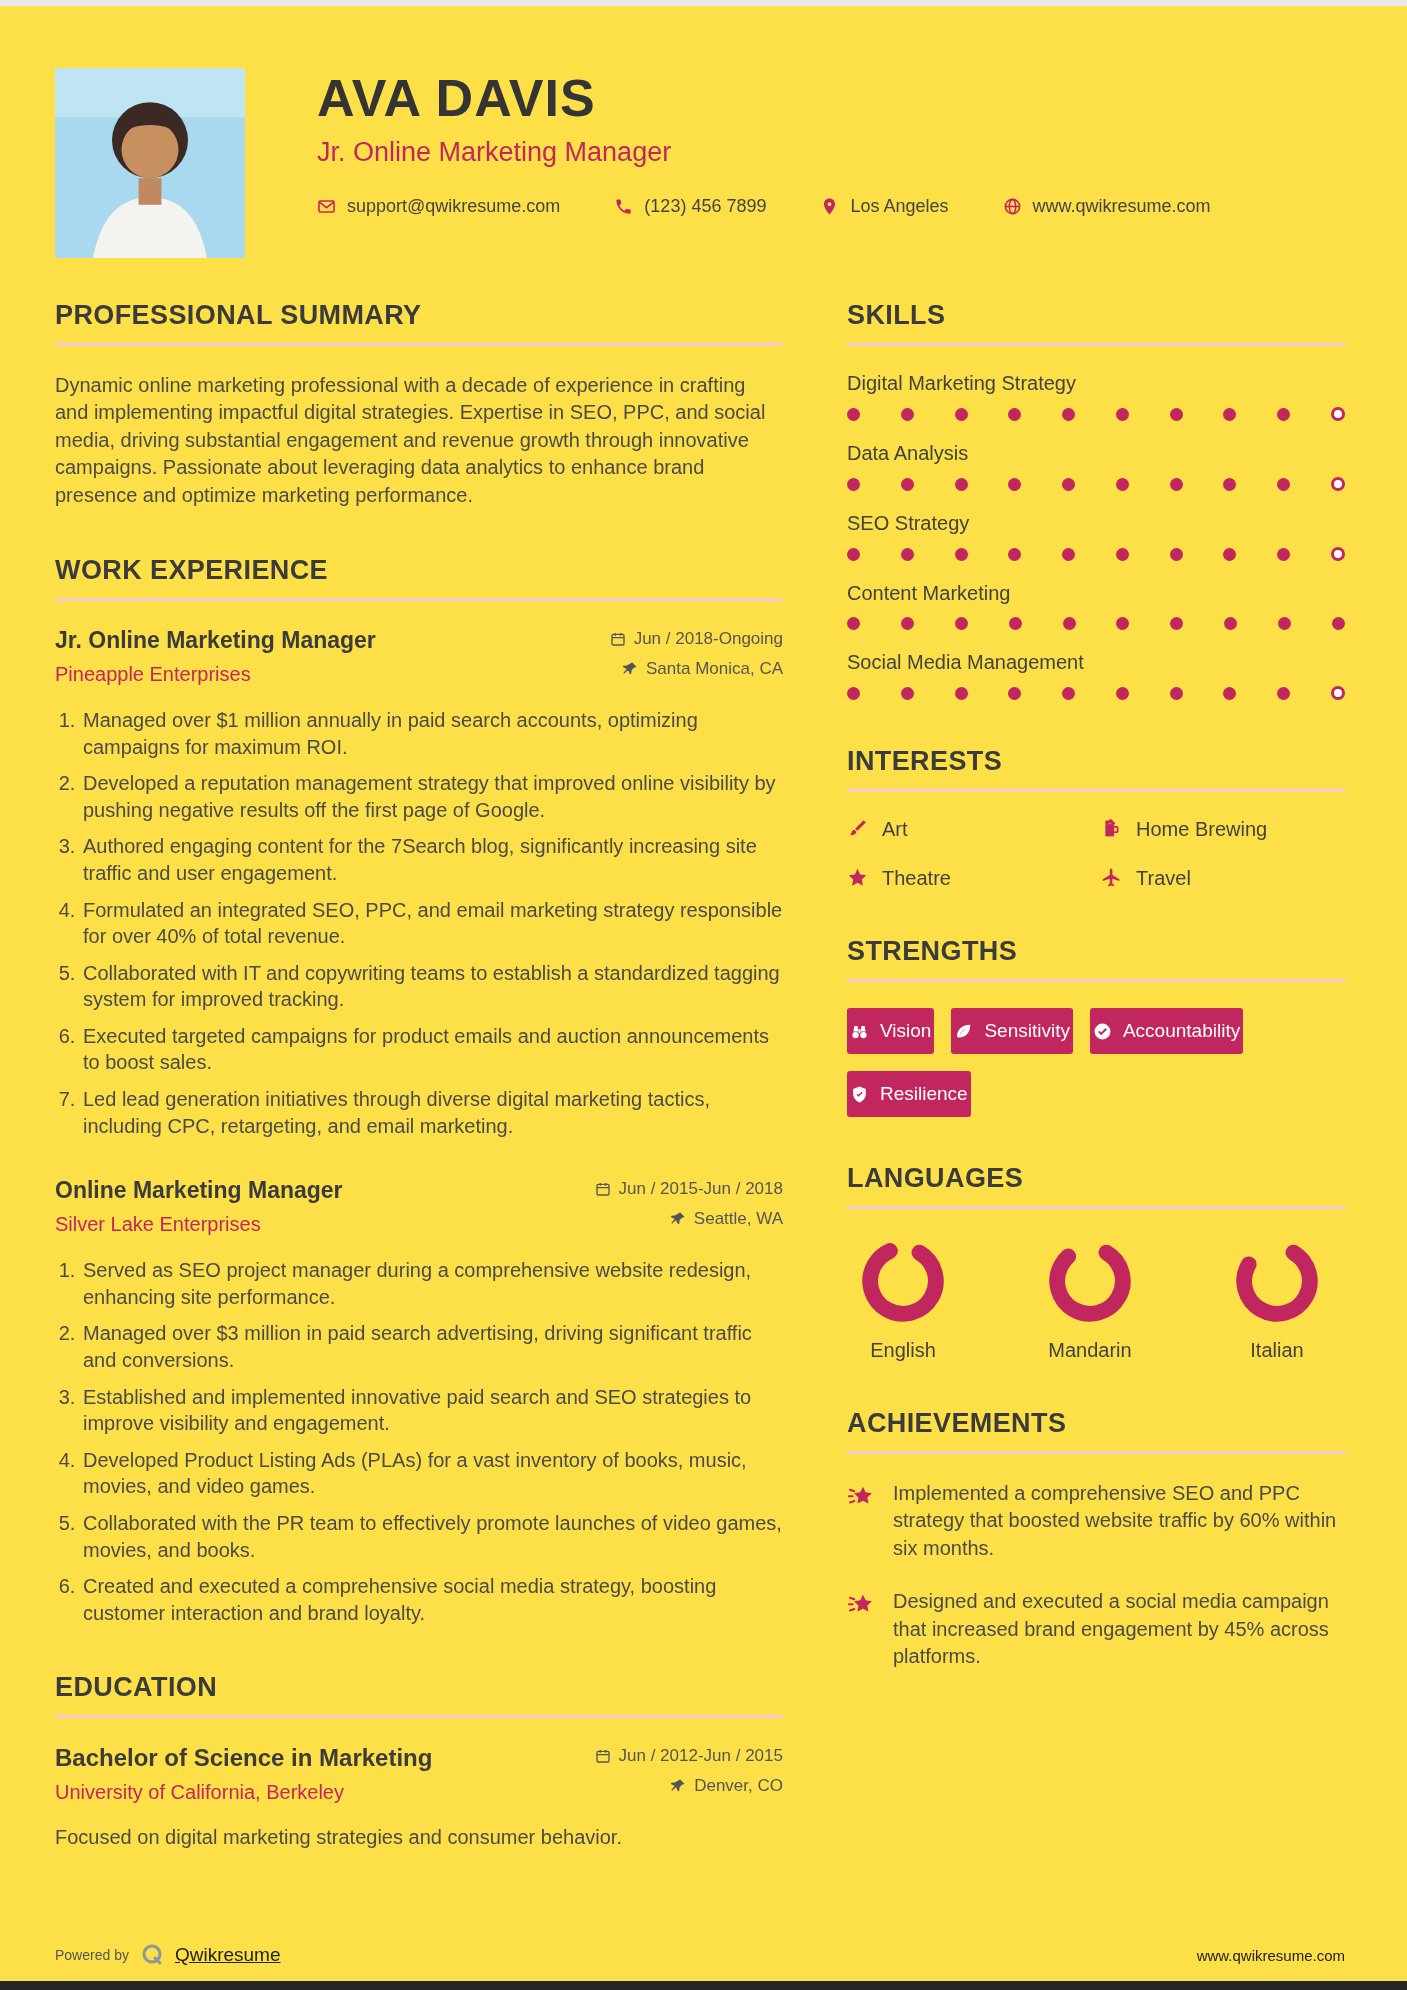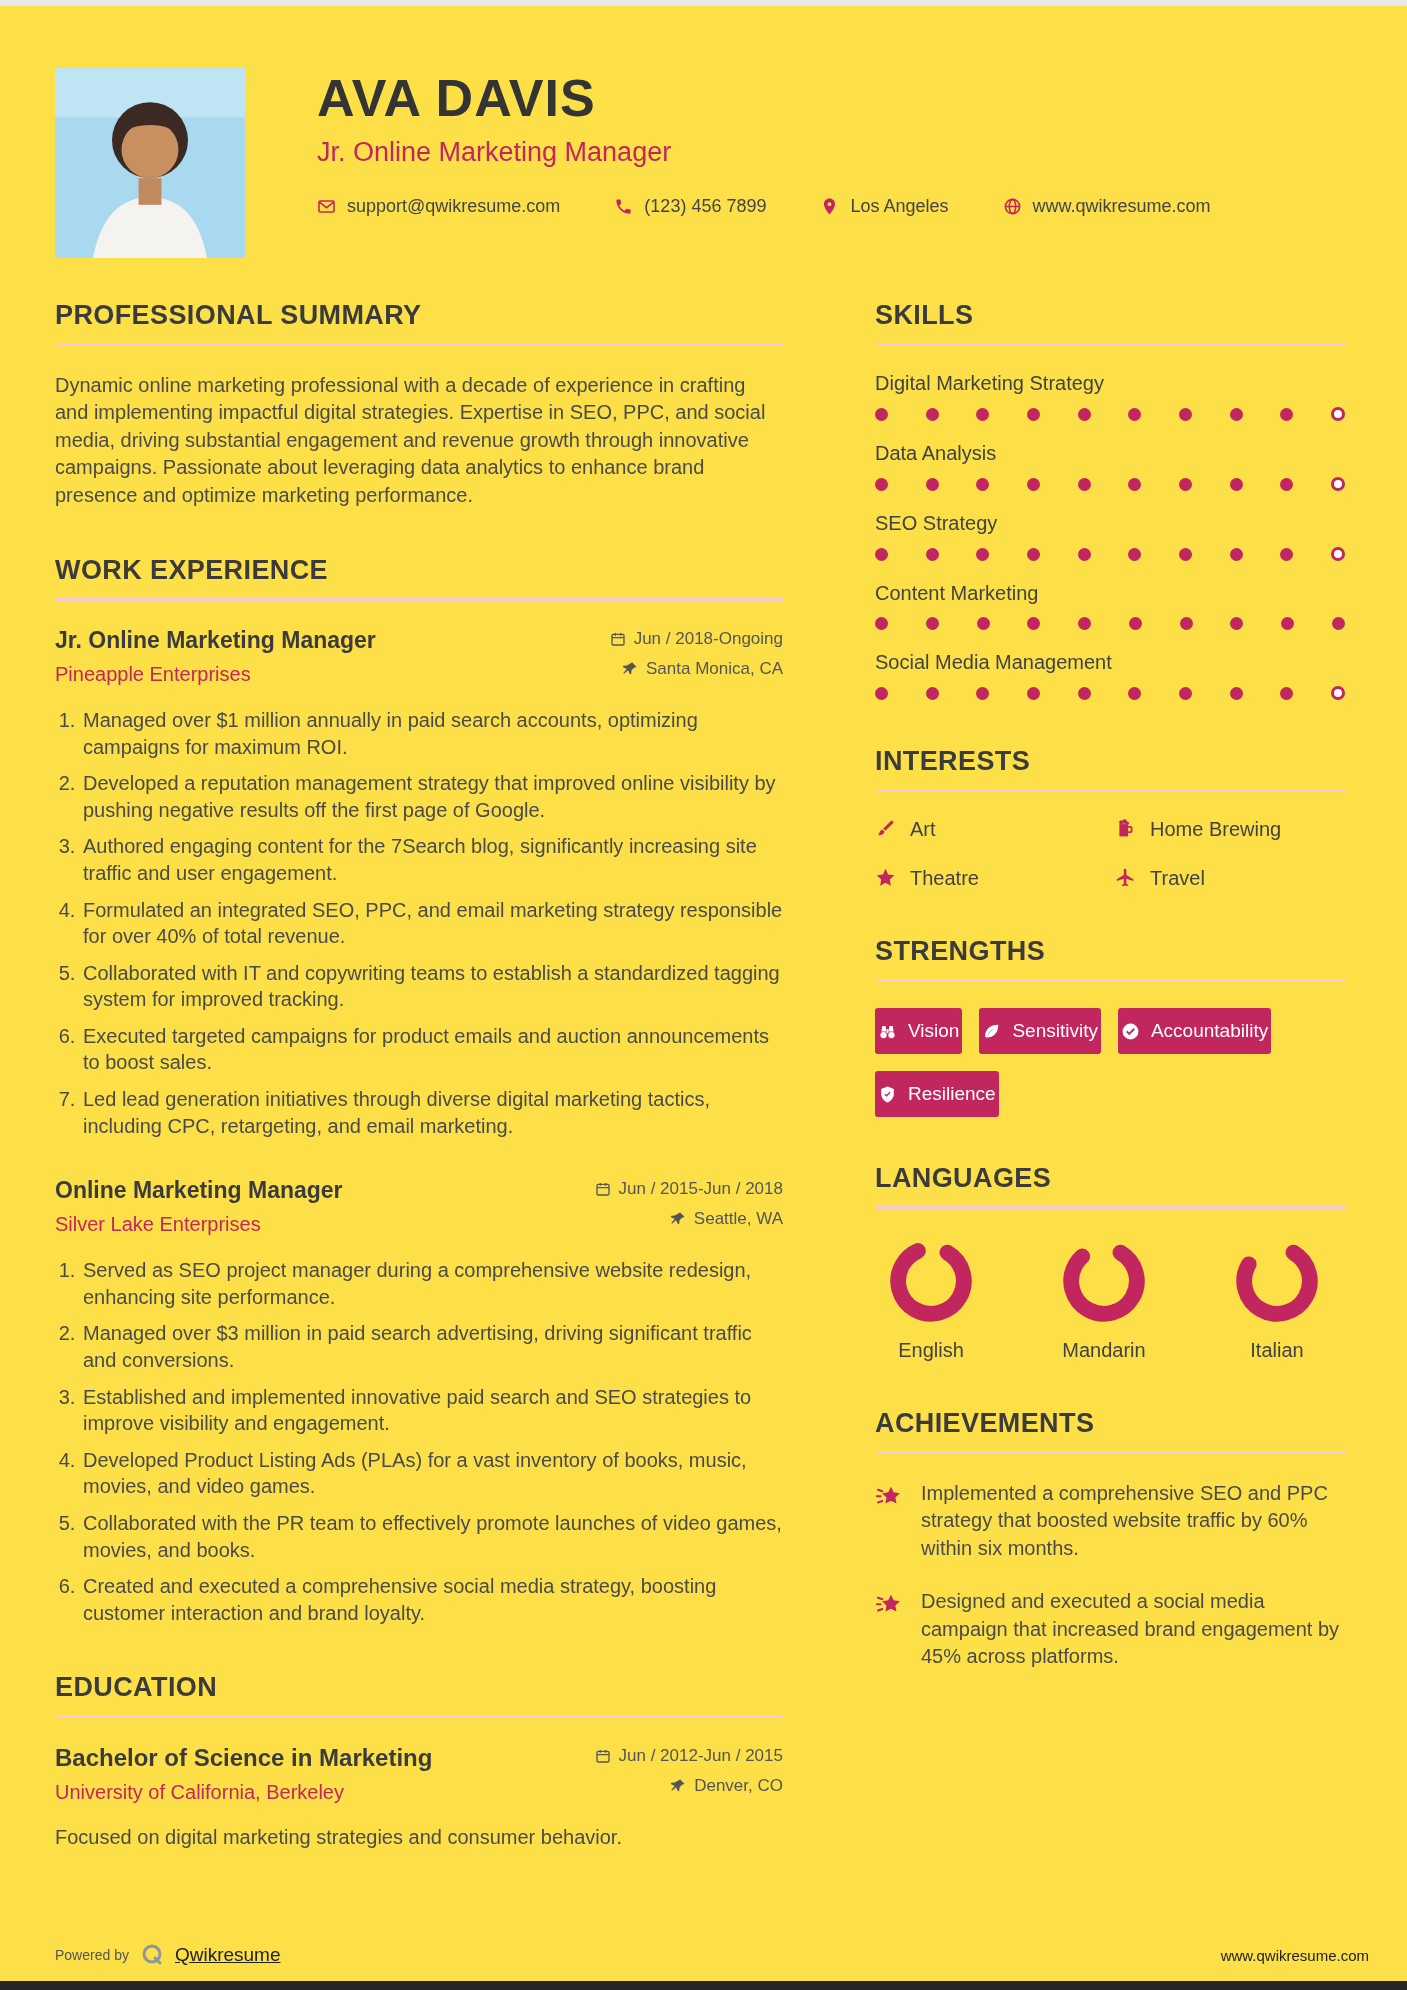--- a/index.html
+++ b/index.html
@@ -23,21 +23,21 @@
   header{display:flex;align-items:flex-start;padding:62px 62px 10px 55px;}
   .photo{width:190px;height:190px;flex:0 0 190px;overflow:hidden;}
   .photo svg{display:block;width:100%;height:100%;}
   .head-text{margin-left:72px;padding-top:2px;}
   h1{font-size:52px;font-weight:800;letter-spacing:1px;color:#343434;line-height:1.1;}
   .job-title{font-size:27px;color:var(--accent);margin-top:10px;font-weight:500;}
   .contact-row{display:flex;align-items:center;gap:54px;margin-top:28px;flex-wrap:wrap;}
   .contact-item{display:flex;align-items:center;gap:11px;font-size:18px;color:#444;}
   .contact-item svg{width:19px;height:19px;flex:0 0 19px;}
   
-  .page{display:flex;gap:92px;padding:32px 62px 0 55px;}
+  .page{display:flex;gap:64px;padding:32px 62px 0 55px;}
   .col-left{flex:0 0 728px;}
   .col-right{flex:1;min-width:0;}
   h2{
     font-size:27px;font-weight:700;color:var(--ink);letter-spacing:.4px;
     padding-bottom:12px;border-bottom:3px solid var(--accent-light);
     margin-bottom:26px;
   }
   section{margin-bottom:46px;}
   .summary-text{font-size:20px;line-height:1.37;color:var(--body);}
   
@@ -77,21 +77,21 @@
   .donut-arc{fill:none;stroke:var(--accent);stroke-width:12;stroke-linecap:round;}
   .lang-label{font-size:20px;color:#424242;}
   
   .ach-item{display:flex;gap:16px;margin-bottom:26px;}
   .ach-item svg{width:30px;height:30px;flex:0 0 30px;margin-top:2px;}
   .ach-text{font-size:20px;color:var(--body);line-height:1.37;}
   
   footer{
     position:absolute;left:0;right:0;bottom:28px;
     display:flex;justify-content:space-between;align-items:center;
-    padding:0 38px 0 55px;
+    padding:0 62px 0 55px;
   }
   .powered{display:flex;align-items:center;gap:10px;}
   .powered-label{font-size:14px;color:#555;}
   .brand-name{font-size:19px;font-weight:400;color:#222;text-decoration:underline;}
   .footer-site{font-size:15px;color:#222;}
   .bottom-bar{position:absolute;left:0;right:0;bottom:0;height:15px;background:#262626;}
 </style>
 </head>
 <body>
 

